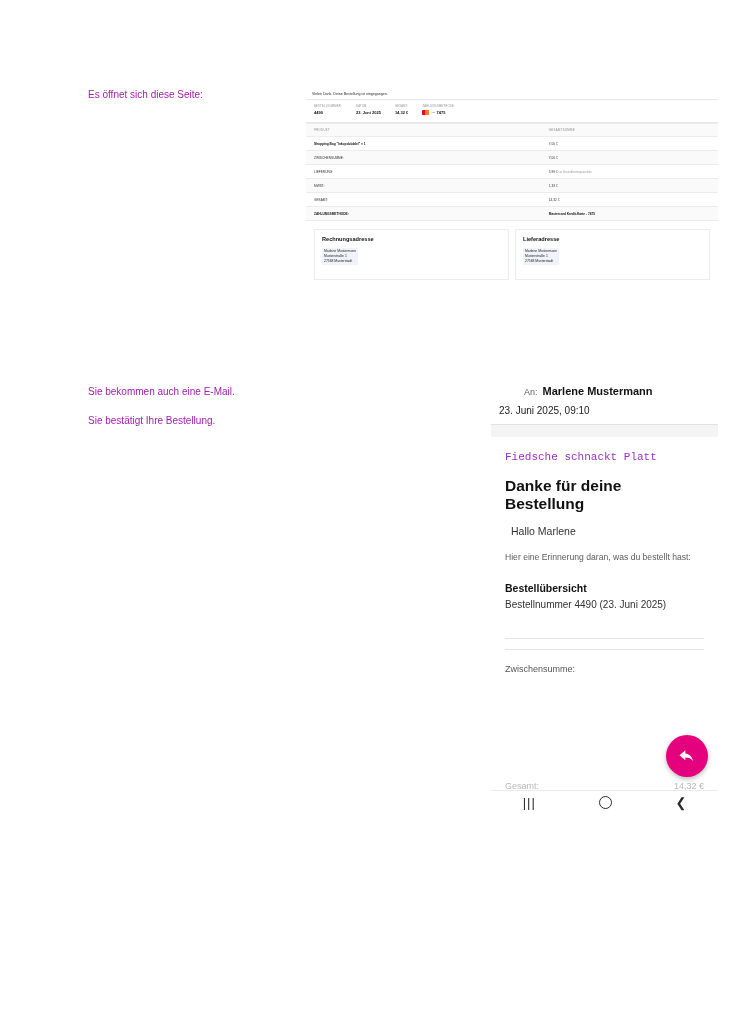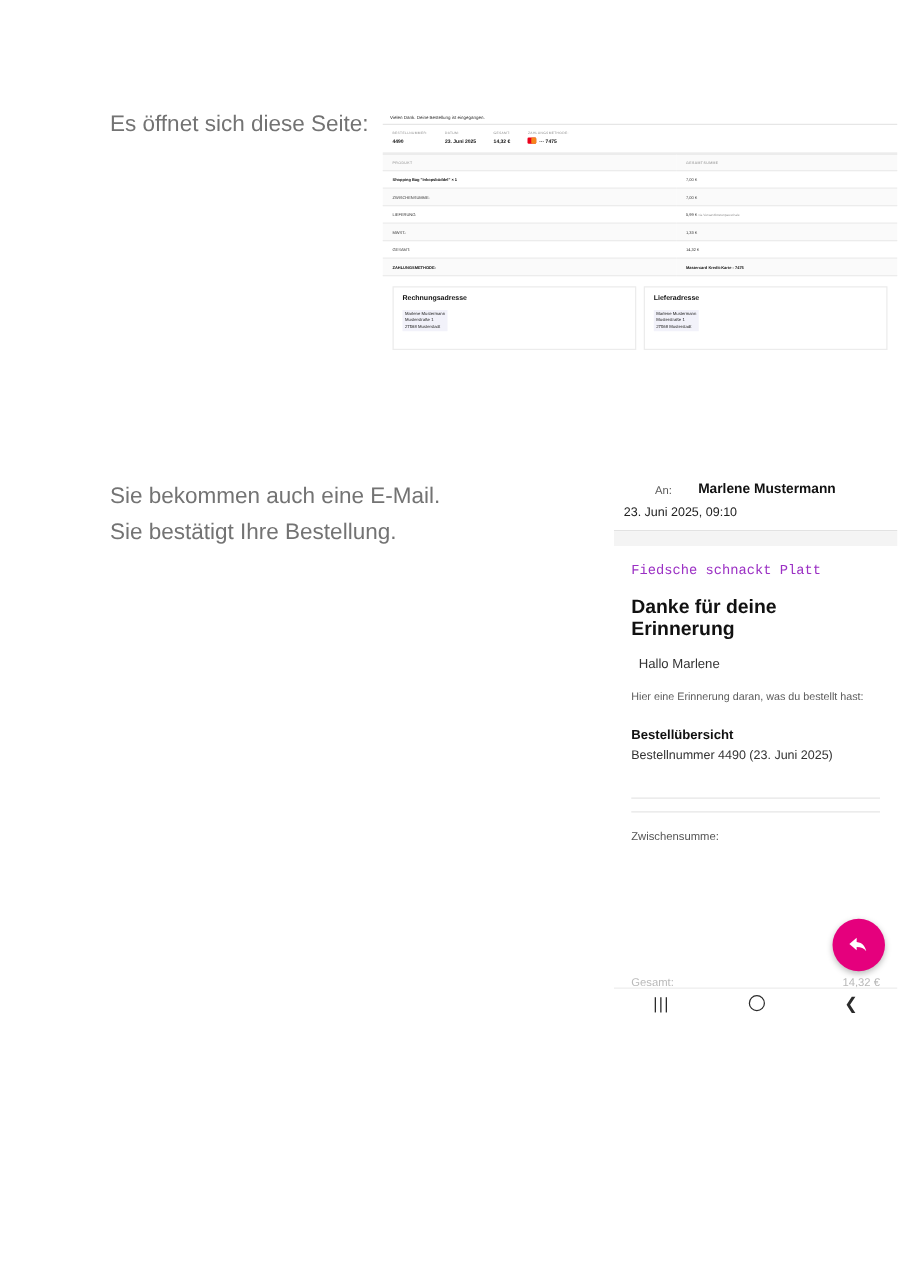--- a/index.html
+++ b/index.html
@@ -12,22 +12,22 @@
     height: 1030px;
     position: relative;
     font-family: "Liberation Sans", sans-serif;
     color: #000;
     overflow: hidden;
   }
 
   
   .instruction {
     position: absolute;
-    font-size: 18px;
-    color: #737373;
+    font-size: 10px;
+    color: #a21caf;
     white-space: nowrap;
   }
   #instr-1 { left: 88px; top: 89px; }
   #instr-2 { left: 88px; top: 386px; }
   #instr-3 { left: 88px; top: 415px; }
 
   
   #order-screenshot {
     position: absolute;
     left: 306px;
@@ -188,21 +188,21 @@
   }
   .em-from {
     font-size: 10.5px;
     color: #111;
     white-space: nowrap;
     overflow: hidden;
   }
   .em-to-row {
     display: flex;
     align-items: flex-end;
-    gap: 21px;
+    gap: 5px;
     margin: 3px 0 0 25px;
   }
   .em-to-label { font-size: 9px; color: #5a5a5a; }
   .em-to-value { font-size: 11px; color: #111; font-weight: bold; }
   .em-subject {
     font-size: 11.5px;
     font-weight: bold;
     color: #111;
     line-height: 1.28;
     margin: 6px 0 0 0;
@@ -453,21 +453,21 @@
     </div>
   </div>
 
   <div class="em-date">23. Juni 2025, 09:10</div>
 
   <div class="em-divider"></div>
   <div class="em-gap"></div>
 
   <div class="em-body">
     <div class="em-brand">Fiedsche schnackt Platt</div>
-    <div class="em-thanks">Danke für deine Erinnerung</div>
+    <div class="em-thanks">Danke für deine Bestellung</div>
     <div class="em-hello">Hallo Marlene</div>
     <div class="em-para">Hier eine Erinnerung daran, was du bestellt hast:</div>
 
     <div class="em-sec-title">Bestellübersicht</div>
     <div class="em-sec-sub">Bestellnummer 4490 (23. Juni 2025)</div>
 
     <div class="em-hr"></div>
 
 
     <div class="em-hr"></div>

